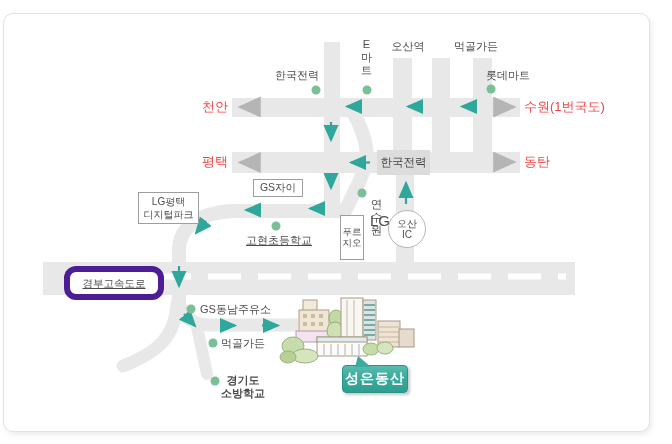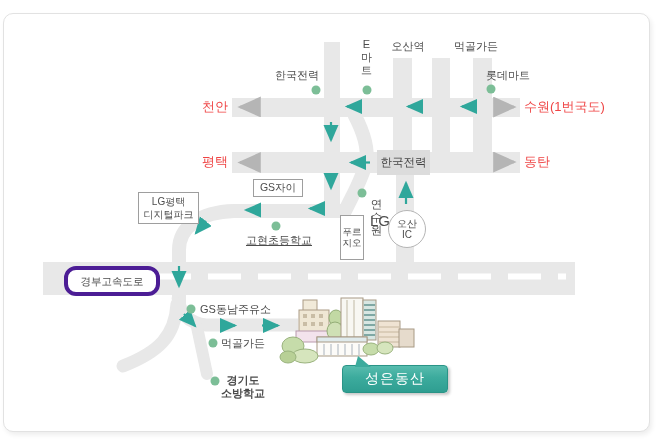--- a/index.html
+++ b/index.html
@@ -30,25 +30,25 @@
   #overpass-box{position:absolute;left:377px;top:150px;width:53px;height:25px;background:var(--road_box);
           color:#444;font-size:11.5px;text-align:center;line-height:25px;}
   #lgpark-box{left:138px;top:192px;width:59px;height:30px;font-size:10px;line-height:13px;}
   #gsxi-box{left:253px;top:179px;width:48px;height:16px;font-size:10.5px;}
   #prugio-box{left:340px;top:215px;width:22px;height:43px;font-size:9.5px;
           word-break:break-all;text-align:center;line-height:10.2px;}
   #ic-circle{position:absolute;left:388px;top:210px;width:36px;height:36px;border-radius:50%;
           background:#fff;border:1px solid #b5b5b5;color:var(--text);font-size:10px;line-height:11px;
           display:flex;flex-direction:column;align-items:center;justify-content:center;}
   #expressway-pill{position:absolute;left:64px;top:266px;width:88px;height:22px;border-radius:12px;
-          background:#fff;border:4px solid #4c1d95;color:var(--text);font-size:10.5px;
-          text-align:center;line-height:22px;}
-  #badge{position:absolute;left:342px;top:365px;padding:4px 22px;border-radius:4px;
+          background:#fff;border:6px solid #4c1d95;color:var(--text);font-size:10.5px;
+          text-align:center;line-height:22px;text-decoration:underline;}
+  #badge{position:absolute;left:342px;top:365px;padding:4px 2px;border-radius:4px;
           background:linear-gradient(180deg,#58bcae,var(--badge_teal) 45%,#2f9e91);
-          border:1px solid #2a9487;color:#fff;font-size:14px;font-weight:normal;letter-spacing:1px;
+          border:1px solid #2a9487;color:#fff;font-size:14px;font-weight:bold;letter-spacing:1px;
           box-shadow:2px 2px 3px rgba(0,0,0,.22);}
   #badge::before{content:"";position:absolute;top:-10px;left:12px;width:0;height:0;
           border-left:3px solid transparent;border-right:13px solid transparent;
           border-bottom:11px solid var(--badge_teal);}
 </style>
 </head>
 <body>
 
 <div id="stage">
   <div id="panel"></div>

